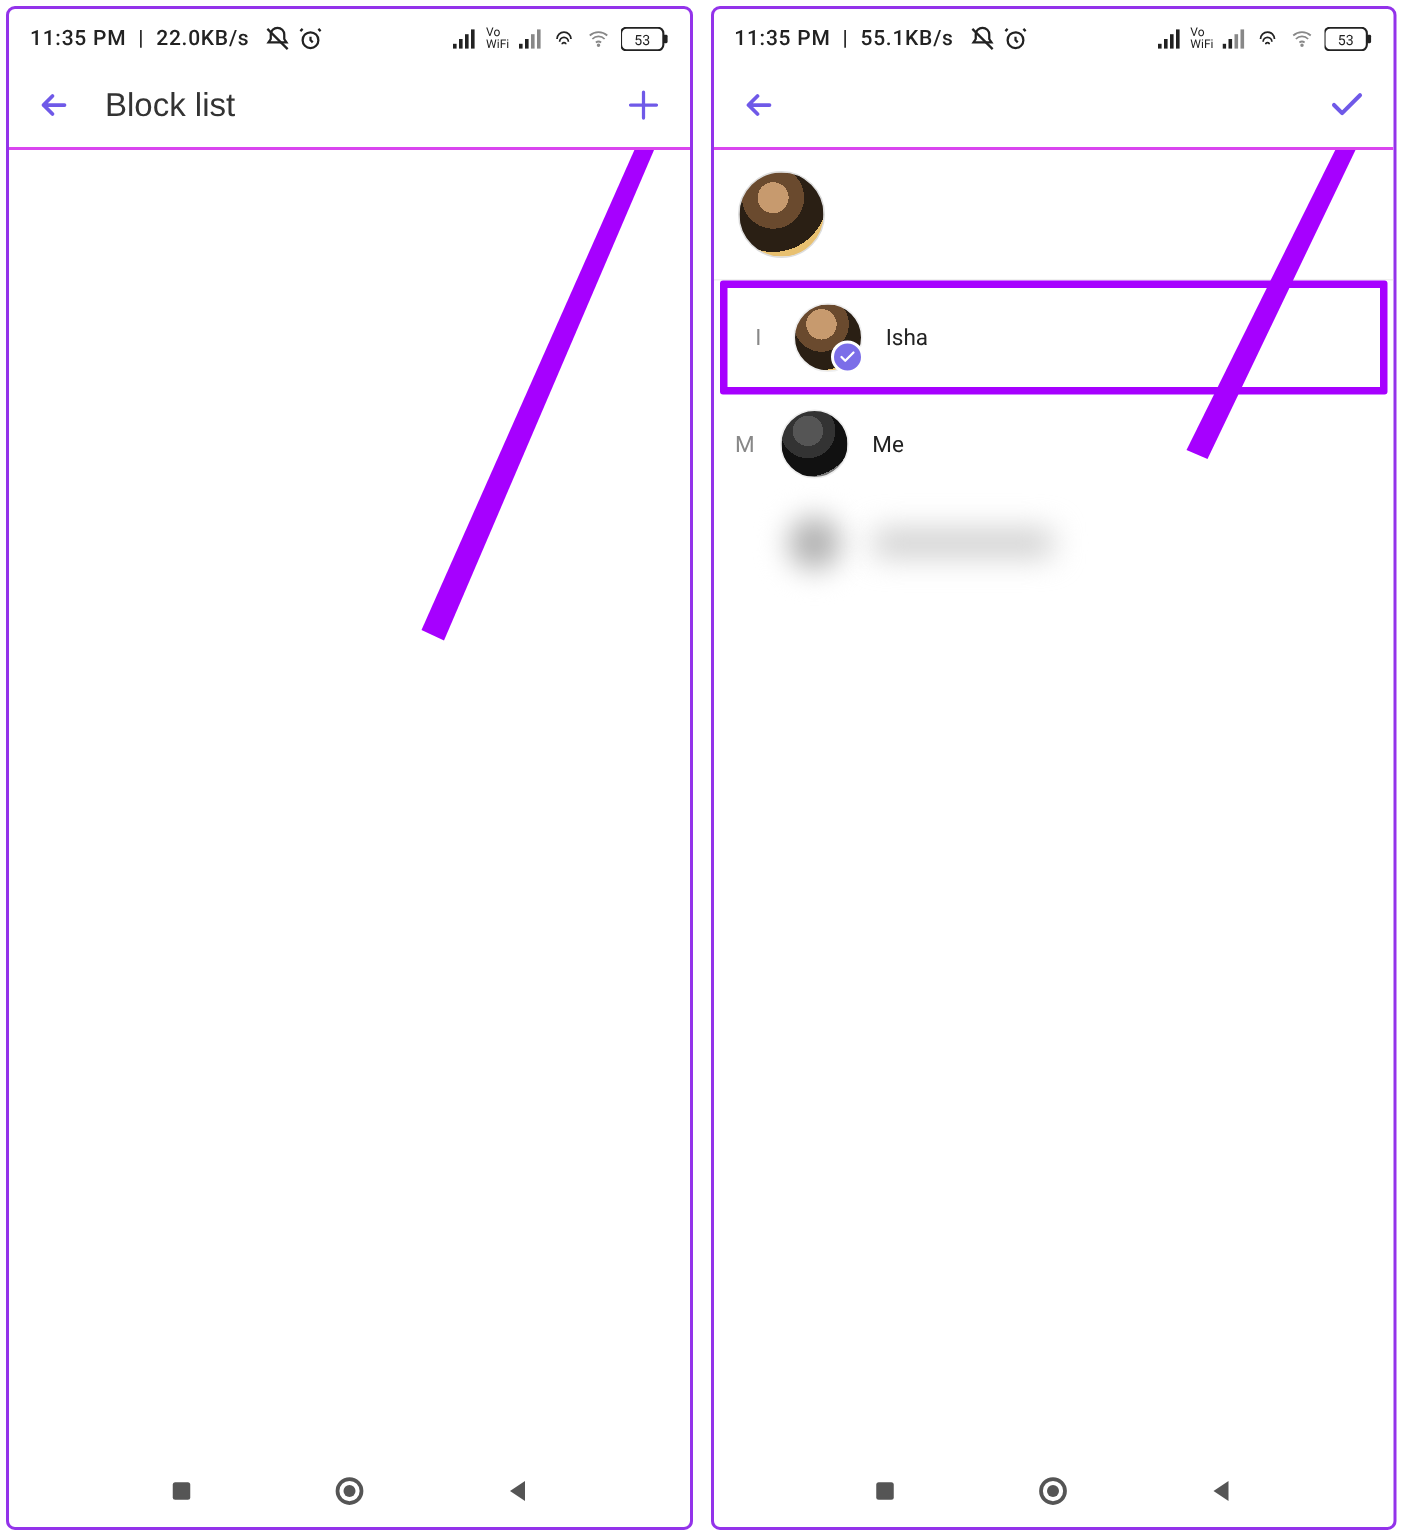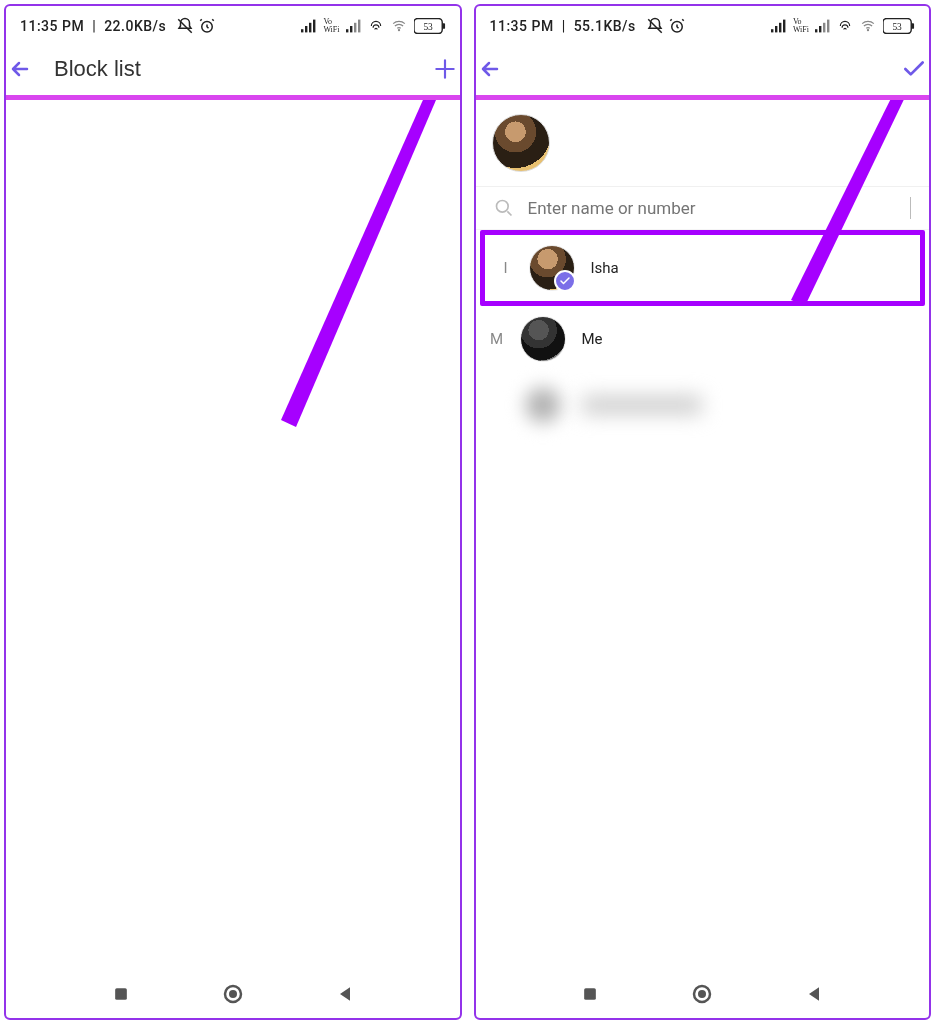--- a/index.html
+++ b/index.html
@@ -25,27 +25,27 @@
   .status-bar {
     display: flex;
     justify-content: space-between;
     align-items: center;
     padding: 6px 14px 2px;
     font-size: 14px;
     color: #222;
     height: 36px;
   }
   .status-left { display: flex; align-items: center; gap: 4px; font-weight: 500; letter-spacing: .5px;}
-  .status-right { display: flex; align-items: center; gap: 6px; font-family: Liberation Serif, serif; }
+  .status-right { display: flex; align-items: center; gap: 6px; }
   .status-right svg, .status-left svg { display: block; }
   .header {
     display: flex;
     align-items: center;
-    padding: 14px 2px;
-    border-bottom: 5px solid #d946ef;
+    padding: 14px 18px;
+    border-bottom: 2px solid #d946ef;
     height: 58px;
   }
   .back-arrow { color: #6f59e8; margin-right: 22px; display:flex; align-items:center;}
   .header-title { font-size: 22px; color: #333; font-weight: 400; font-family: "Comic Sans MS", cursive, sans-serif;}
   .header-action { margin-left: auto; color:#6f59e8; display:flex; align-items:center;}
   .content { flex: 1; overflow: hidden; position: relative; }
   .nav-bar {
     height: 48px;
     display: flex;
     align-items: center;
@@ -277,28 +277,20 @@
           <path d="M4 12l5 5L20 6"></path>
         </svg>
     </span>
   </div>
 
   <div class="content">
     <div class="selected-chip-row">
       <div class="avatar"></div>
     </div>
 
-    <div class="search-row">
-      <svg width="20" height="20" viewBox="0 0 24 24" fill="none" stroke="#bbb" stroke-width="2">
-          <circle cx="10" cy="10" r="7"></circle>
-          <path d="M21 21l-5-5"></path>
-        </svg>
-      <input type="text" placeholder="Enter name or number" style="">
-      <span class="search-divider"></span>
-    </div>
 
     <div class="highlight-box">
       <div class="contact-row">
         <span class="letter">I</span>
         <div class="avatar-small">
           <span class="check-badge">
             <svg width="12" height="12" viewBox="0 0 24 24" fill="none" stroke="#fff" stroke-width="3" stroke-linecap="round" stroke-linejoin="round">
                 <path d="M4 12l5 5L20 6"></path>
               </svg>
           </span>

